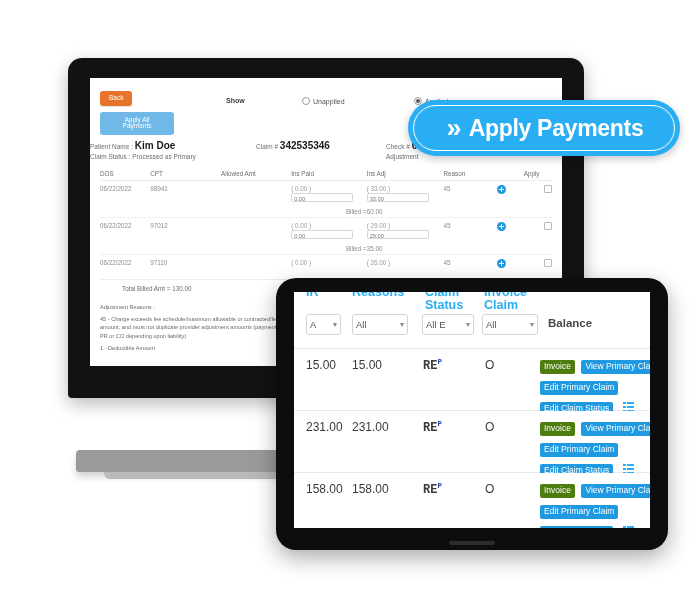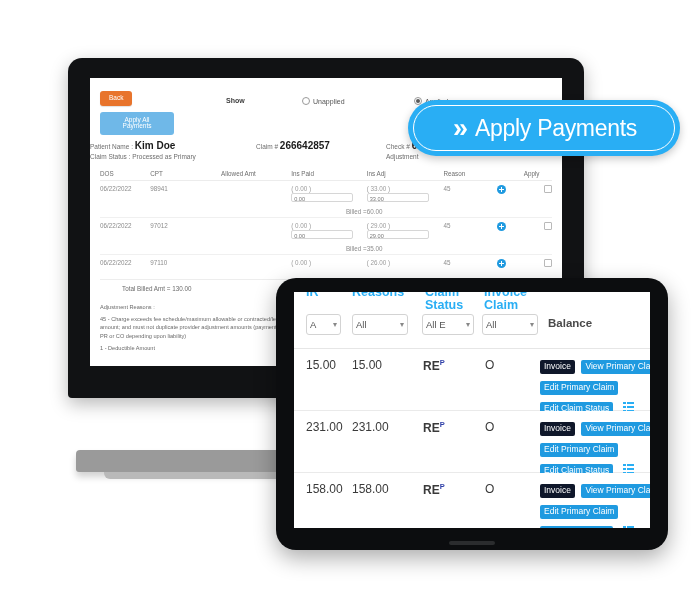--- a/index.html
+++ b/index.html
@@ -130,21 +130,21 @@
   }
   .banner:before{
     content:"";position:absolute;left:5px;top:5px;right:5px;bottom:5px;
     border:1.6px solid #ffffff;border-radius:23px;
   }
   .banner .chev{
     position:relative;color:#fff;font-size:27px;line-height:1;font-weight:bold;
     letter-spacing:-3px;z-index:2;margin-left:2px;
   }
   .banner .btxt{
-    position:relative;color:#fff;font-size:23px;font-weight:normal;z-index:2;
+    position:relative;color:#fff;font-size:23px;font-weight:bold;z-index:2;
     letter-spacing:-0.3px;
   }
 
   
   .tablet{position:absolute;left:276px;top:278px;width:392px;height:272px;z-index:30;}
   .tablet-bezel{
     position:absolute;inset:0;background:#0c0d0f;border-radius:20px;
     box-shadow:0 8px 22px rgba(0,0,0,.33);
   }
   .tablet-screen{
@@ -178,29 +178,29 @@
   .actions-lbl{
     position:absolute;left:254px;top:3px;font-size:11.5px;color:#4a4a4a;font-weight:bold;
   }
   .trow{
     position:relative;height:61px;border-bottom:1px solid #eaeaea;background:#fff;
   }
   .trow:last-child{border-bottom:0;}
   .tc{position:absolute;font-size:12px;color:#3a3a3a;top:9px;}
   .tc-ir{left:12px;}
   .tc-bal{left:58px;}
-  .tc-cs{left:129px;}
+  .tc-cs{left:129px;font-family:Liberation Mono, monospace;}
   .tc-is{left:191px;}
   .tc-cs sup{color:#2f3fa8;font-size:7.5px;font-weight:bold;}
   .abtns{position:absolute;left:246px;top:6px;width:136px;}
   .ab{
     display:inline-block;color:#fff;font-size:8.5px;border-radius:2px;
     padding:2px 4px;margin:0 2px 2px 0;line-height:1.15;white-space:nowrap;
   }
-  .ab.green{background:#0f172a;}
+  .ab.green{background:#4d7c0f;}
   .ab.blue{background:#1f9ae0;}
   .listico{
     display:inline-block;width:11px;height:10px;vertical-align:-1px;margin-left:3px;position:relative;
   }
   .listico i{
     position:absolute;left:0;height:2px;background:#29aef4;display:block;
   }
   .listico i:nth-child(1){top:0;width:3px;}
   .listico i:nth-child(2){top:0;left:4px;width:7px;}
   .listico i:nth-child(3){top:4px;width:3px;}
@@ -239,21 +239,21 @@
           </div>
         </div>
 
         <div class="meta">
           <div class="cell m-pat">
             <span class="k">Patient Name :</span>
             <span class="v">Kim Doe</span>
           </div>
           <div class="cell m-claim">
             <span class="k">Claim #</span>
-            <span class="v">266642857</span>
+            <span class="v">342535346</span>
           </div>
           <div class="cell m-check">
             <span class="k">Check #</span>
             <span class="v">66868669</span>
           </div>
           <div class="cell m-ins">Insurance Details : BLUE CROSS</div>
           <div class="cell m-status">Claim Status : Processed as Primary</div>
           <div class="cell m-adj">Adjustment</div>
         </div>
 

